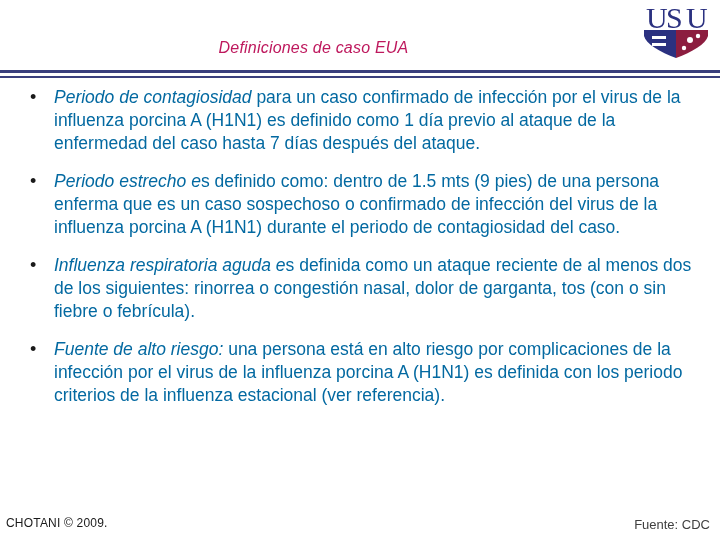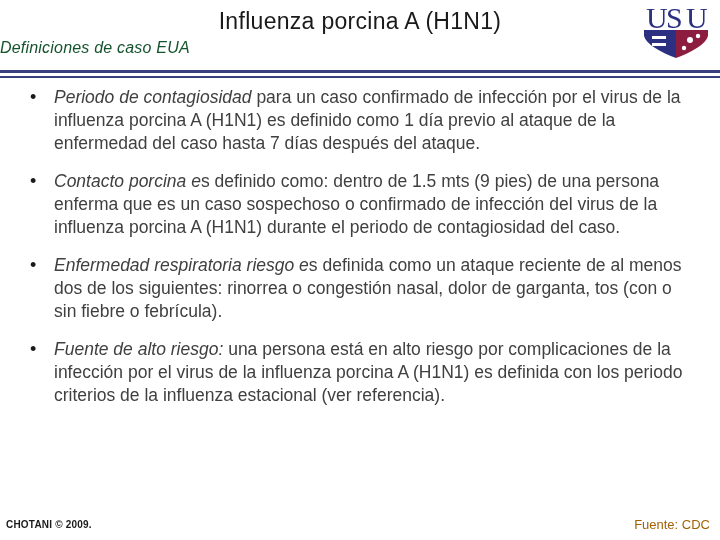--- a/index.html
+++ b/index.html
@@ -37,23 +37,24 @@
     text-align: center;
     font-size: 23px;
     color: #1a1a1a;
     letter-spacing: 0.3px;
   }
   .subtitle {
     position: absolute;
     top: 39px;
     left: 0;
     width: 627px;
+    text-align: center;
     font-size: 16px;
     font-style: italic;
-    color: #14532d;
+    color: #be185d;
     letter-spacing: 0.2px;
   }
 
   
   .logo {
     position: absolute;
     top: 2px;
     right: 8px;
     width: 72px;
     height: 58px;
@@ -85,51 +86,50 @@
     flex: 0 0 24px;
     font-size: 18px;
     line-height: 23px;
     color: #1a1a1a;
     text-align: left;
   }
   .bullet-text {
     flex: 1 1 auto;
     font-size: 17.5px;
     line-height: 23px;
-    color: #404040;
+    color: #0369a1;
   }
   .bullet-text em {
     font-style: italic;
   }
 
   
   .footer-left {
     position: absolute;
     left: 6px;
     bottom: 10px;
-    font-size: 10px;
-    font-weight: bold;
+    font-size: 12px;
+    font-weight: normal;
     color: #1a1a1a;
     letter-spacing: 0.2px;
   }
   .footer-right {
     position: absolute;
     right: 10px;
     bottom: 8px;
     font-size: 13px;
-    color: #a16207;
+    color: #404040;
   }
 </style>
 </head>
 <body>
 
 <div class="slide">
 
   <div class="header">
-    <div class="title">Influenza porcina A (H1N1)</div>
     <div class="subtitle">Definiciones de caso EUA</div>
   </div>
 
   <div class="logo">
     <svg width="72" height="58" viewBox="0 0 72 58" xmlns="http://www.w3.org/2000/svg">
       <rect x="2" y="2" width="66" height="26" fill="#ffffff"></rect>
       <text x="6" y="26" font-family="Liberation Serif, serif" font-size="30" fill="#2b3180">U</text>
       <text x="26" y="26" font-family="Liberation Serif, serif" font-size="30" fill="#2b3180">S</text>
       <text x="46" y="26" font-family="Liberation Serif, serif" font-size="30" fill="#2b3180">U</text>
       <path d="M4 28 L36 28 L36 56 C20 50 6 42 4 34 Z" fill="#2b3180"></path>
@@ -148,26 +148,26 @@
 
   <div class="body">
 
     <div class="bullet-row">
       <div class="bullet-mark">•</div>
       <div class="bullet-text"><em>Periodo de contagiosidad</em><span> para un caso confirmado de infección por el virus de la influenza porcina A (H1N1) es definido como 1 día previo al ataque de la enfermedad del caso hasta 7 días después del ataque.</span></div>
     </div>
 
     <div class="bullet-row">
       <div class="bullet-mark">•</div>
-      <div class="bullet-text"><em>Contacto porcina e</em><span>s definido como: dentro de 1.5 mts (9 pies) de una persona enferma que es un caso sospechoso o confirmado de infección del virus de la influenza porcina A (H1N1) durante el periodo de contagiosidad del caso.</span></div>
+      <div class="bullet-text"><em>Periodo estrecho e</em><span>s definido como: dentro de 1.5 mts (9 pies) de una persona enferma que es un caso sospechoso o confirmado de infección del virus de la influenza porcina A (H1N1) durante el periodo de contagiosidad del caso.</span></div>
     </div>
 
     <div class="bullet-row">
       <div class="bullet-mark">•</div>
-      <div class="bullet-text"><em>Enfermedad respiratoria riesgo e</em><span>s definida como un ataque reciente de al menos dos de los siguientes: rinorrea o congestión nasal, dolor de garganta, tos (con o sin fiebre o febrícula).</span></div>
+      <div class="bullet-text"><em>Influenza respiratoria aguda e</em><span>s definida como un ataque reciente de al menos dos de los siguientes: rinorrea o congestión nasal, dolor de garganta, tos (con o sin fiebre o febrícula).</span></div>
     </div>
 
     <div class="bullet-row">
       <div class="bullet-mark">•</div>
       <div class="bullet-text"><em>Fuente de alto riesgo:</em><span> una persona está en alto riesgo por complicaciones  de la infección por el virus de la influenza porcina A (H1N1) es definida con los periodo criterios de la influenza estacional (ver referencia).</span></div>
     </div>
 
   </div>
 
   <div class="footer-left">CHOTANI © 2009.</div>

